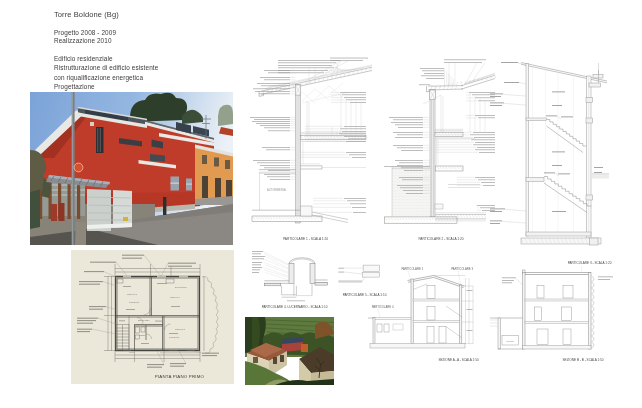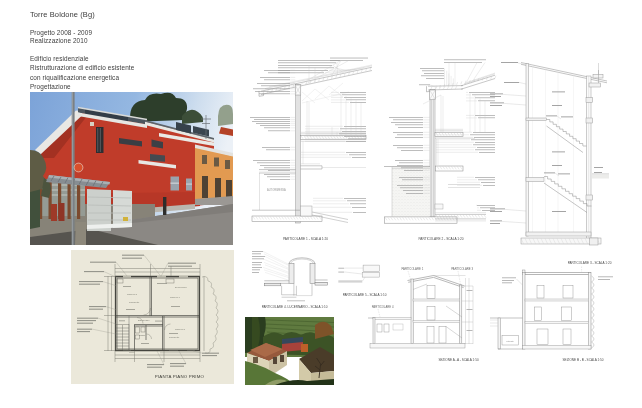--- a/index.html
+++ b/index.html
@@ -1,19 +1,19 @@
 <!DOCTYPE html>
 <html><head>
 <meta charset="utf-8">
 <style>
   html,body{margin:0;padding:0;background:#ffffff;}
   body{width:642px;height:408px;position:relative;overflow:hidden;
        font-family:"Liberation Sans",sans-serif;}
   .abs{position:absolute;}
-  .hdr{color:#3c3c3c;font-size:7.5px;line-height:8.8px;letter-spacing:0.1px;}
+  .hdr{color:#3c3c3c;font-size:7.5px;line-height:8.8px;letter-spacing:0.1px;margin-left:24px;}
   svg text{font-family:"Liberation Sans",sans-serif;}
 </style>
 </head>
 <body>
 
 <div class="abs hdr" style="left:30px;top:11.2px;">Torre Boldone (Bg)</div>
 
 <div class="abs hdr" style="left:30px;top:29.3px;font-size:6.4px;line-height:8px;">Progetto 2008 - 2009<br>Realizzazione 2010</div>
 
 <div class="abs hdr" style="left:30px;top:54.2px;font-size:6.4px;line-height:9.2px;">Edificio residenziale<br>Ristrutturazione di edificio esistente<br>con riqualificazione energetica<br>Progettazione</div>

